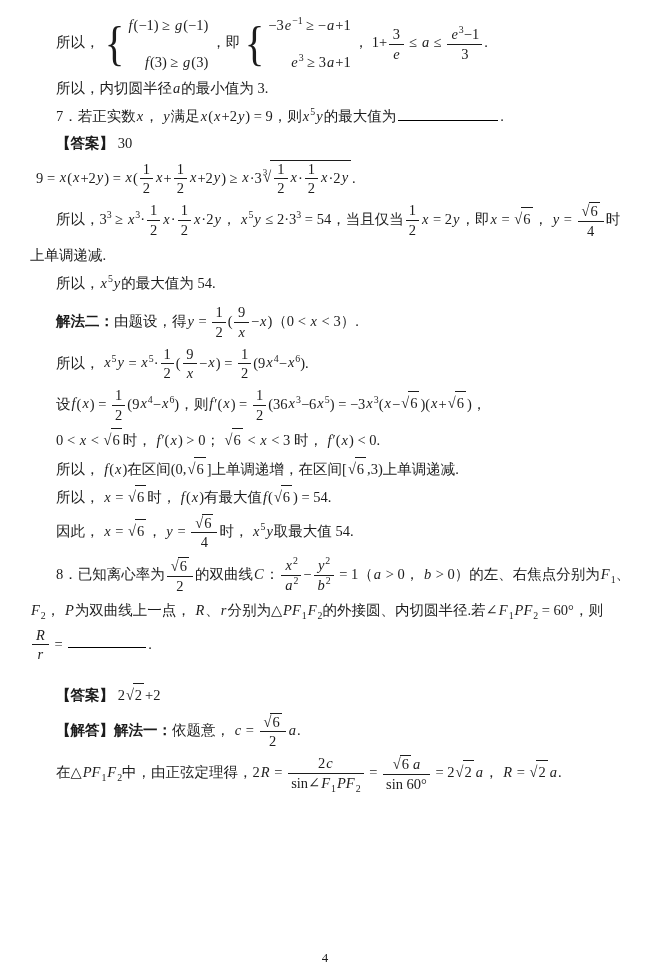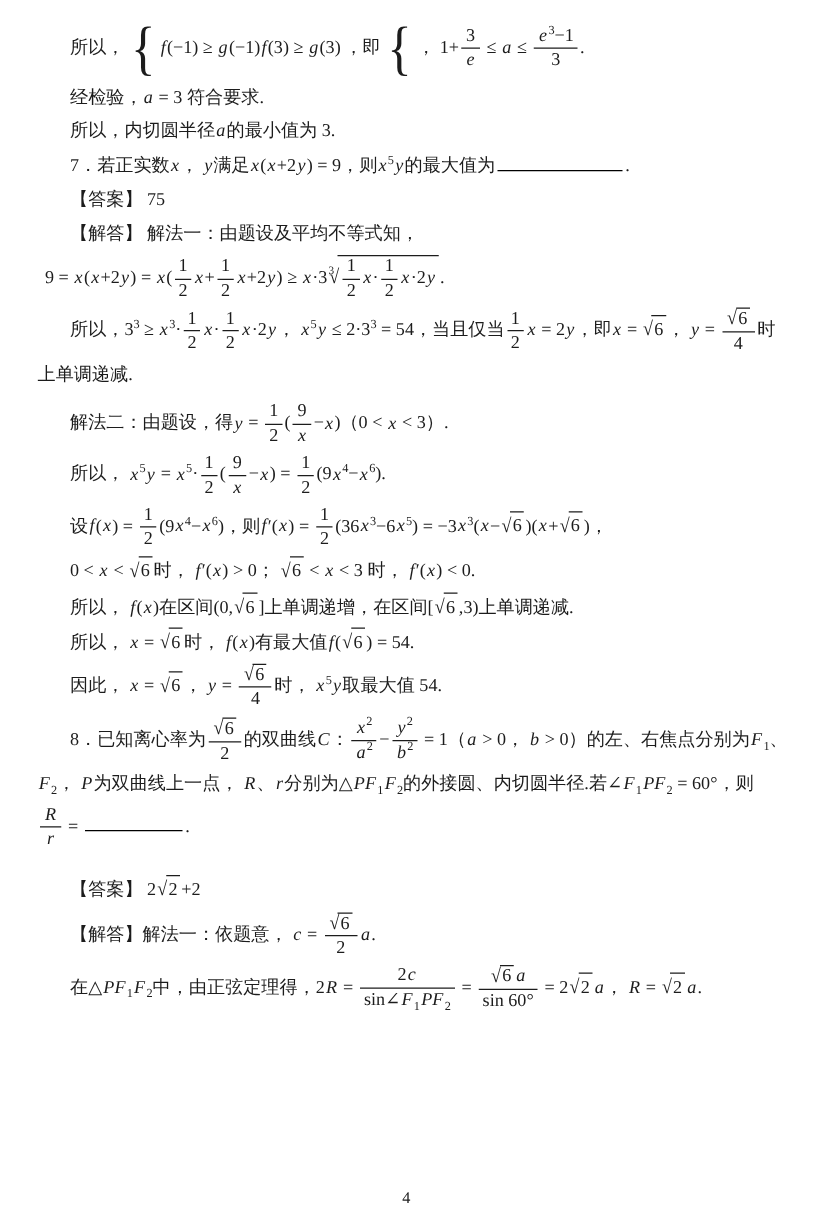--- a/index.html
+++ b/index.html
@@ -9,59 +9,62 @@
     font-size:14.5px;color:#1c1c1c;
   }
   .page{position:relative;width:650px;height:980px;box-sizing:border-box;padding:16px 30px 14px 30px;}
   .doc{width:100%;}
   .line{display:block;white-space:nowrap;margin-bottom:5px;line-height:1.55;}
   .ind0{padding-left:0;}
   .ind1{padding-left:26px;}
   .ind2{padding-left:6px;}
   .seg-t{font-family:"Liberation Serif","DejaVu Serif",serif;}
   .seg-m{font-family:"Liberation Serif","DejaVu Serif",serif;font-style:italic;padding:0 1px;}
-  .seg-b{font-weight:400;}
+  .seg-b{font-weight:700;}
   sup{font-size:0.68em;vertical-align:super;line-height:0;}
   sub{font-size:0.68em;vertical-align:sub;line-height:0;}
   .frac{display:inline-block;vertical-align:middle;text-align:center;margin:0 2px;line-height:1.15;}
   .num{display:block;border-bottom:1px solid currentColor;padding:0 3px 1px 3px;}
   .den{display:block;padding:1px 3px 0 3px;}
   .sqrt{display:inline-block;white-space:nowrap;margin:0 1px;}
   .rad{display:inline-block;transform:scaleY(1.08);}
   .ridx{display:inline-block;font-size:9px;position:relative;top:-7px;margin-right:-4px;}
   .sqrt-body{display:inline-block;border-top:1px solid currentColor;padding:0 2px;margin-left:-1px;}
   .cases{display:inline-flex;align-items:center;vertical-align:middle;margin:0 3px;}
   .brace{font-size:48px;line-height:0.95;font-weight:300;transform:scaleX(0.85);display:inline-block;}
-  .cases-col{display:inline-flex;text-align:center;row-gap:17px;padding-left:2px;}
+  .cases-col{display:inline-flex;flex-direction:column;text-align:right;row-gap:17px;padding-left:2px;}
   .cases-row{display:block;line-height:1.35;}
   .blank{display:inline-block;border-bottom:1.4px solid #000;height:0.95em;vertical-align:baseline;margin:0 2px;}
   .pageno{position:absolute;bottom:14px;left:0;width:100%;text-align:center;font-size:13px;}
 </style>
 </head>
 <body>
 
 <div class="page">
   <div class="doc" id="doc">
       <div class="line ind1"><span class="seg-t">所以，</span><span class="cases">
           <span class="brace">{</span>
           <span class="cases-col">
             <span class="cases-row"><span class="seg-m">f</span><span class="seg-t">(−1) ≥ </span><span class="seg-m">g</span><span class="seg-t">(−1)</span></span>
             <span class="cases-row"><span class="seg-m">f</span><span class="seg-t">(3) ≥ </span><span class="seg-m">g</span><span class="seg-t">(3)</span></span>
           </span>
         </span><span class="seg-t">，即</span><span class="cases">
           <span class="brace">{</span>
+          <span class="cases-col">
+            <span class="cases-row"><span class="seg-t">−3</span><span class="seg-m">e</span><sup>−1</sup><span class="seg-t"> ≥ −</span><span class="seg-m">a</span><span class="seg-t">+1</span></span>
+            <span class="cases-row"><span class="seg-m">e</span><sup>3</sup><span class="seg-t"> ≥ 3</span><span class="seg-m">a</span><span class="seg-t">+1</span></span>
+          </span>
         </span><span class="seg-t">， 1+</span><span class="frac"><span class="num"><span class="seg-t">3</span></span><span class="den"><span class="seg-m">e</span></span></span><span class="seg-t"> ≤ </span><span class="seg-m">a</span><span class="seg-t"> ≤ </span><span class="frac"><span class="num"><span class="seg-m">e</span><sup>3</sup><span class="seg-t">−1</span></span><span class="den"><span class="seg-t">3</span></span></span><span class="seg-t">.</span></div>
-      <div class="line ind1"><span class="seg-t">经检验，</span><span class="seg-m">a</span><span class="seg-t"> = 3 符合要求.</span></div>
       <div class="line ind1"><span class="seg-t">所以，内切圆半径</span><span class="seg-m">a</span><span class="seg-t">的最小值为 3.</span></div>
       <div class="line ind1" style="margin-top: 3px;"><span class="seg-t">7．若正实数</span><span class="seg-m">x</span><span class="seg-t">， </span><span class="seg-m">y</span><span class="seg-t">满足</span><span class="seg-m">x</span><span class="seg-t">(</span><span class="seg-m">x</span><span class="seg-t">+2</span><span class="seg-m">y</span><span class="seg-t">) = 9，则</span><span class="seg-m">x</span><sup>5</sup><span class="seg-m">y</span><span class="seg-t">的最大值为</span><span class="blank" style="width: 100px;"></span><span class="seg-t">.</span></div>
-      <div class="line ind1" style="margin-top: 3px;"><span class="seg-b">【答案】</span><span class="seg-t">  75</span></div>
-      <div class="line ind1" style="margin-top: 3px;"><span class="seg-b">【解答】 解法一：</span><span class="seg-t">由题设及平均不等式知，</span></div>
+      <div class="line ind1" style="margin-top: 3px;"><span class="seg-b">【答案】</span><span class="seg-t">  30</span></div>
       <div class="line ind2" style="margin-top: 3px;"><span class="seg-t">9 = </span><span class="seg-m">x</span><span class="seg-t">(</span><span class="seg-m">x</span><span class="seg-t">+2</span><span class="seg-m">y</span><span class="seg-t">) = </span><span class="seg-m">x</span><span class="seg-t">(</span><span class="frac"><span class="num"><span class="seg-t">1</span></span><span class="den"><span class="seg-t">2</span></span></span><span class="seg-m">x</span><span class="seg-t">+</span><span class="frac"><span class="num"><span class="seg-t">1</span></span><span class="den"><span class="seg-t">2</span></span></span><span class="seg-m">x</span><span class="seg-t">+2</span><span class="seg-m">y</span><span class="seg-t">) ≥ </span><span class="seg-m">x</span><span class="seg-t">·3</span><span class="sqrt"><span class="ridx">3</span><span class="rad">√</span><span class="sqrt-body"><span class="frac"><span class="num"><span class="seg-t">1</span></span><span class="den"><span class="seg-t">2</span></span></span><span class="seg-m">x</span><span class="seg-t">·</span><span class="frac"><span class="num"><span class="seg-t">1</span></span><span class="den"><span class="seg-t">2</span></span></span><span class="seg-m">x</span><span class="seg-t">·2</span><span class="seg-m">y</span></span></span><span class="seg-t">.</span></div>
       <div class="line ind1" style="margin-top: 2px;"><span class="seg-t">所以，3</span><sup>3</sup><span class="seg-t"> ≥ </span><span class="seg-m">x</span><sup>3</sup><span class="seg-t">·</span><span class="frac"><span class="num"><span class="seg-t">1</span></span><span class="den"><span class="seg-t">2</span></span></span><span class="seg-m">x</span><span class="seg-t">·</span><span class="frac"><span class="num"><span class="seg-t">1</span></span><span class="den"><span class="seg-t">2</span></span></span><span class="seg-m">x</span><span class="seg-t">·2</span><span class="seg-m">y</span><span class="seg-t">， </span><span class="seg-m">x</span><sup>5</sup><span class="seg-m">y</span><span class="seg-t"> ≤ 2·3</span><sup>3</sup><span class="seg-t"> = 54，当且仅当</span><span class="frac"><span class="num"><span class="seg-t">1</span></span><span class="den"><span class="seg-t">2</span></span></span><span class="seg-m">x</span><span class="seg-t"> = 2</span><span class="seg-m">y</span><span class="seg-t">，即</span><span class="seg-m">x</span><span class="seg-t"> = </span><span class="sqrt"><span class="rad">√</span><span class="sqrt-body"><span class="seg-t">6</span></span></span><span class="seg-t">， </span><span class="seg-m">y</span><span class="seg-t"> = </span><span class="frac"><span class="num"><span class="sqrt"><span class="rad">√</span><span class="sqrt-body"><span class="seg-t">6</span></span></span></span><span class="den"><span class="seg-t">4</span></span></span><span class="seg-t">时</span></div>
       <div class="line ind0"><span class="seg-t">上单调递减.</span></div>
+      <div class="line ind1"><span class="seg-t">所以，</span><span class="seg-m">x</span><sup>5</sup><span class="seg-m">y</span><span class="seg-t">的最大值为 54.</span></div>
       <div class="line ind1" style="margin-top: 10px;"><span class="seg-b">解法二：</span><span class="seg-t">由题设，得</span><span class="seg-m">y</span><span class="seg-t"> = </span><span class="frac"><span class="num"><span class="seg-t">1</span></span><span class="den"><span class="seg-t">2</span></span></span><span class="seg-t">(</span><span class="frac"><span class="num"><span class="seg-t">9</span></span><span class="den"><span class="seg-m">x</span></span></span><span class="seg-t">−</span><span class="seg-m">x</span><span class="seg-t">)（0 &lt; </span><span class="seg-m">x</span><span class="seg-t"> &lt; 3）.</span></div>
       <div class="line ind1" style="margin-top: 4px;"><span class="seg-t">所以， </span><span class="seg-m">x</span><sup>5</sup><span class="seg-m">y</span><span class="seg-t"> = </span><span class="seg-m">x</span><sup>5</sup><span class="seg-t">·</span><span class="frac"><span class="num"><span class="seg-t">1</span></span><span class="den"><span class="seg-t">2</span></span></span><span class="seg-t">(</span><span class="frac"><span class="num"><span class="seg-t">9</span></span><span class="den"><span class="seg-m">x</span></span></span><span class="seg-t">−</span><span class="seg-m">x</span><span class="seg-t">) = </span><span class="frac"><span class="num"><span class="seg-t">1</span></span><span class="den"><span class="seg-t">2</span></span></span><span class="seg-t">(9</span><span class="seg-m">x</span><sup>4</sup><span class="seg-t">−</span><span class="seg-m">x</span><sup>6</sup><span class="seg-t">).</span></div>
       <div class="line ind1" style="margin-top: 4px;"><span class="seg-t">设</span><span class="seg-m">f</span><span class="seg-t">(</span><span class="seg-m">x</span><span class="seg-t">) = </span><span class="frac"><span class="num"><span class="seg-t">1</span></span><span class="den"><span class="seg-t">2</span></span></span><span class="seg-t">(9</span><span class="seg-m">x</span><sup>4</sup><span class="seg-t">−</span><span class="seg-m">x</span><sup>6</sup><span class="seg-t">)，则</span><span class="seg-m">f</span><span class="seg-t">′(</span><span class="seg-m">x</span><span class="seg-t">) = </span><span class="frac"><span class="num"><span class="seg-t">1</span></span><span class="den"><span class="seg-t">2</span></span></span><span class="seg-t">(36</span><span class="seg-m">x</span><sup>3</sup><span class="seg-t">−6</span><span class="seg-m">x</span><sup>5</sup><span class="seg-t">) = −3</span><span class="seg-m">x</span><sup>3</sup><span class="seg-t">(</span><span class="seg-m">x</span><span class="seg-t">−</span><span class="sqrt"><span class="rad">√</span><span class="sqrt-body"><span class="seg-t">6</span></span></span><span class="seg-t">)(</span><span class="seg-m">x</span><span class="seg-t">+</span><span class="sqrt"><span class="rad">√</span><span class="sqrt-body"><span class="seg-t">6</span></span></span><span class="seg-t">)，</span></div>
       <div class="line ind1" style="margin-top: 2px;"><span class="seg-t">0 &lt; </span><span class="seg-m">x</span><span class="seg-t"> &lt; </span><span class="sqrt"><span class="rad">√</span><span class="sqrt-body"><span class="seg-t">6</span></span></span><span class="seg-t">时， </span><span class="seg-m">f</span><span class="seg-t">′(</span><span class="seg-m">x</span><span class="seg-t">) &gt; 0； </span><span class="sqrt"><span class="rad">√</span><span class="sqrt-body"><span class="seg-t">6</span></span></span><span class="seg-t"> &lt; </span><span class="seg-m">x</span><span class="seg-t"> &lt; 3 时， </span><span class="seg-m">f</span><span class="seg-t">′(</span><span class="seg-m">x</span><span class="seg-t">) &lt; 0.</span></div>
       <div class="line ind1" style="margin-top: 2px;"><span class="seg-t">所以， </span><span class="seg-m">f</span><span class="seg-t">(</span><span class="seg-m">x</span><span class="seg-t">)在区间(0,</span><span class="sqrt"><span class="rad">√</span><span class="sqrt-body"><span class="seg-t">6</span></span></span><span class="seg-t">]上单调递增，在区间[</span><span class="sqrt"><span class="rad">√</span><span class="sqrt-body"><span class="seg-t">6</span></span></span><span class="seg-t">,3)上单调递减.</span></div>
       <div class="line ind1" style="margin-top: 2px;"><span class="seg-t">所以， </span><span class="seg-m">x</span><span class="seg-t"> = </span><span class="sqrt"><span class="rad">√</span><span class="sqrt-body"><span class="seg-t">6</span></span></span><span class="seg-t">时， </span><span class="seg-m">f</span><span class="seg-t">(</span><span class="seg-m">x</span><span class="seg-t">)有最大值</span><span class="seg-m">f</span><span class="seg-t">(</span><span class="sqrt"><span class="rad">√</span><span class="sqrt-body"><span class="seg-t">6</span></span></span><span class="seg-t">) = 54.</span></div>
       <div class="line ind1" style="margin-top: 2px;"><span class="seg-t">因此， </span><span class="seg-m">x</span><span class="seg-t"> = </span><span class="sqrt"><span class="rad">√</span><span class="sqrt-body"><span class="seg-t">6</span></span></span><span class="seg-t">， </span><span class="seg-m">y</span><span class="seg-t"> = </span><span class="frac"><span class="num"><span class="sqrt"><span class="rad">√</span><span class="sqrt-body"><span class="seg-t">6</span></span></span></span><span class="den"><span class="seg-t">4</span></span></span><span class="seg-t">时， </span><span class="seg-m">x</span><sup>5</sup><span class="seg-m">y</span><span class="seg-t">取最大值 54.</span></div>
       <div class="line ind1" style="margin-top: 6px;"><span class="seg-t">8．已知离心率为</span><span class="frac"><span class="num"><span class="sqrt"><span class="rad">√</span><span class="sqrt-body"><span class="seg-t">6</span></span></span></span><span class="den"><span class="seg-t">2</span></span></span><span class="seg-t">的双曲线</span><span class="seg-m">C</span><span class="seg-t">：</span><span class="frac"><span class="num"><span class="seg-m">x</span><sup>2</sup></span><span class="den"><span class="seg-m">a</span><sup>2</sup></span></span><span class="seg-t">−</span><span class="frac"><span class="num"><span class="seg-m">y</span><sup>2</sup></span><span class="den"><span class="seg-m">b</span><sup>2</sup></span></span><span class="seg-t"> = 1（</span><span class="seg-m">a</span><span class="seg-t"> &gt; 0， </span><span class="seg-m">b</span><span class="seg-t"> &gt; 0）的左、右焦点分别为</span><span class="seg-m">F</span><sub>1</sub><span class="seg-t">、</span></div>
       <div class="line ind0"><span class="seg-m">F</span><sub>2</sub><span class="seg-t">， </span><span class="seg-m">P</span><span class="seg-t">为双曲线上一点， </span><span class="seg-m">R</span><span class="seg-t">、</span><span class="seg-m">r</span><span class="seg-t">分别为△</span><span class="seg-m">PF</span><sub>1</sub><span class="seg-m">F</span><sub>2</sub><span class="seg-t">的外接圆、内切圆半径.若∠</span><span class="seg-m">F</span><sub>1</sub><span class="seg-m">PF</span><sub>2</sub><span class="seg-t"> = 60°，则</span></div>
       <div class="line ind0" style="margin-top: 2px;"><span class="frac"><span class="num"><span class="seg-m">R</span></span><span class="den"><span class="seg-m">r</span></span></span><span class="seg-t"> = </span><span class="blank" style="width: 78px;"></span><span class="seg-t">.</span></div>

